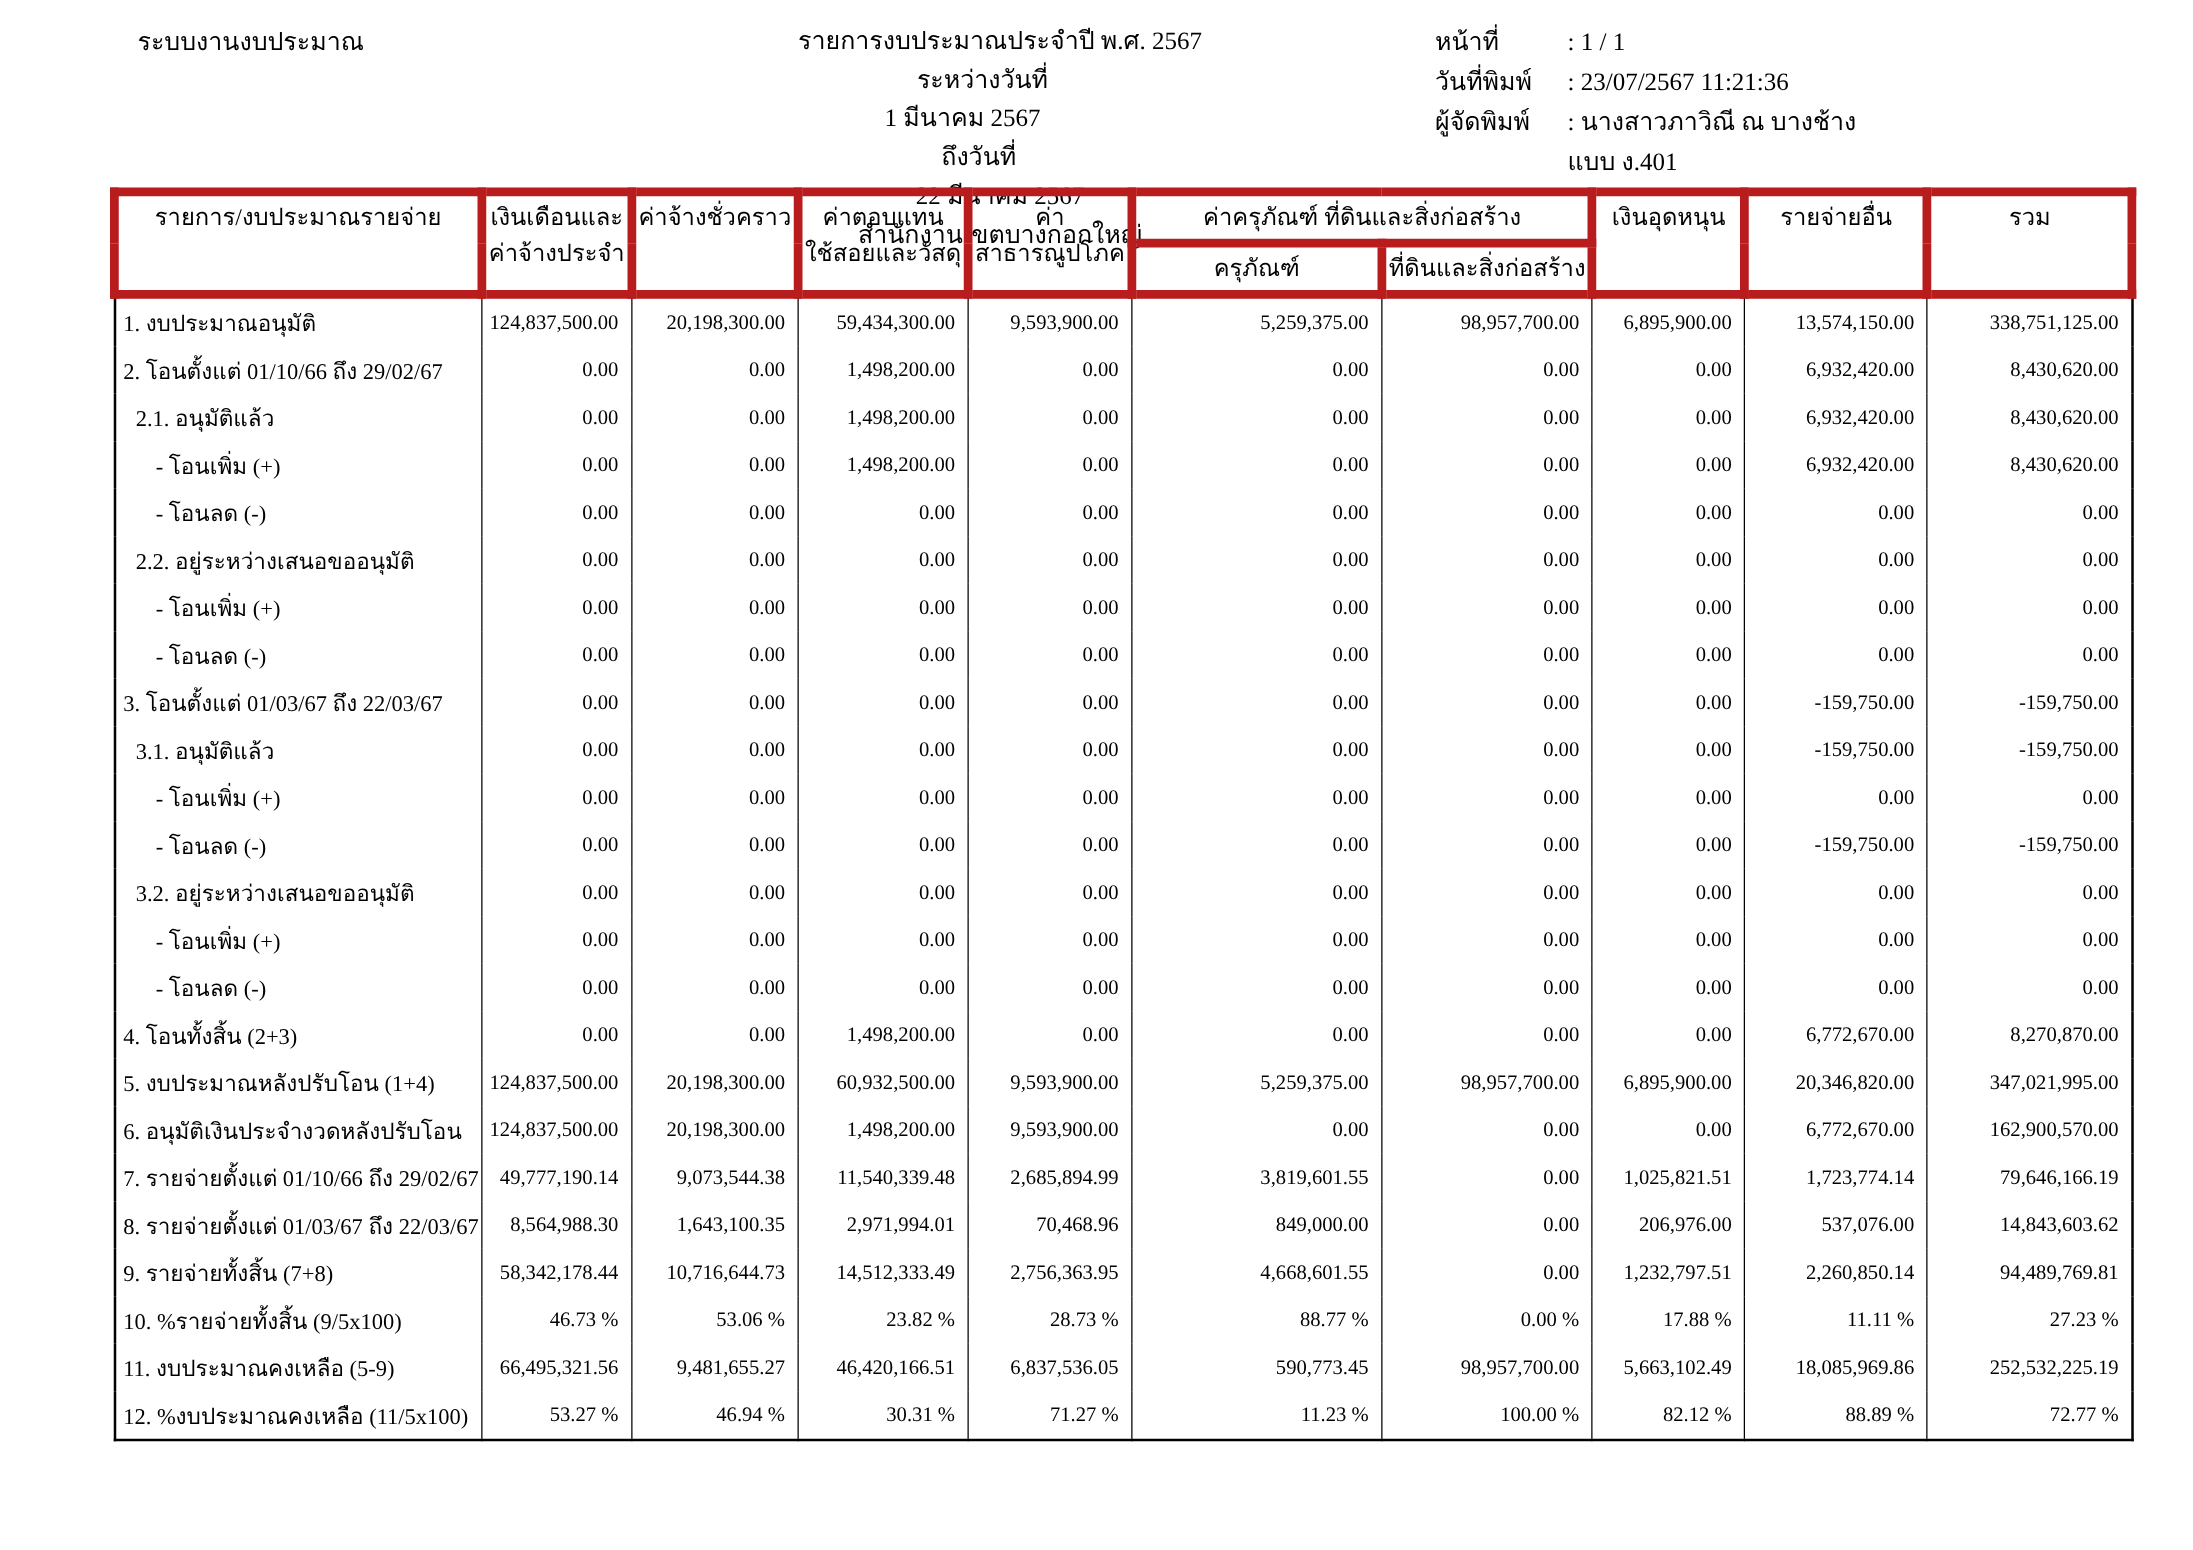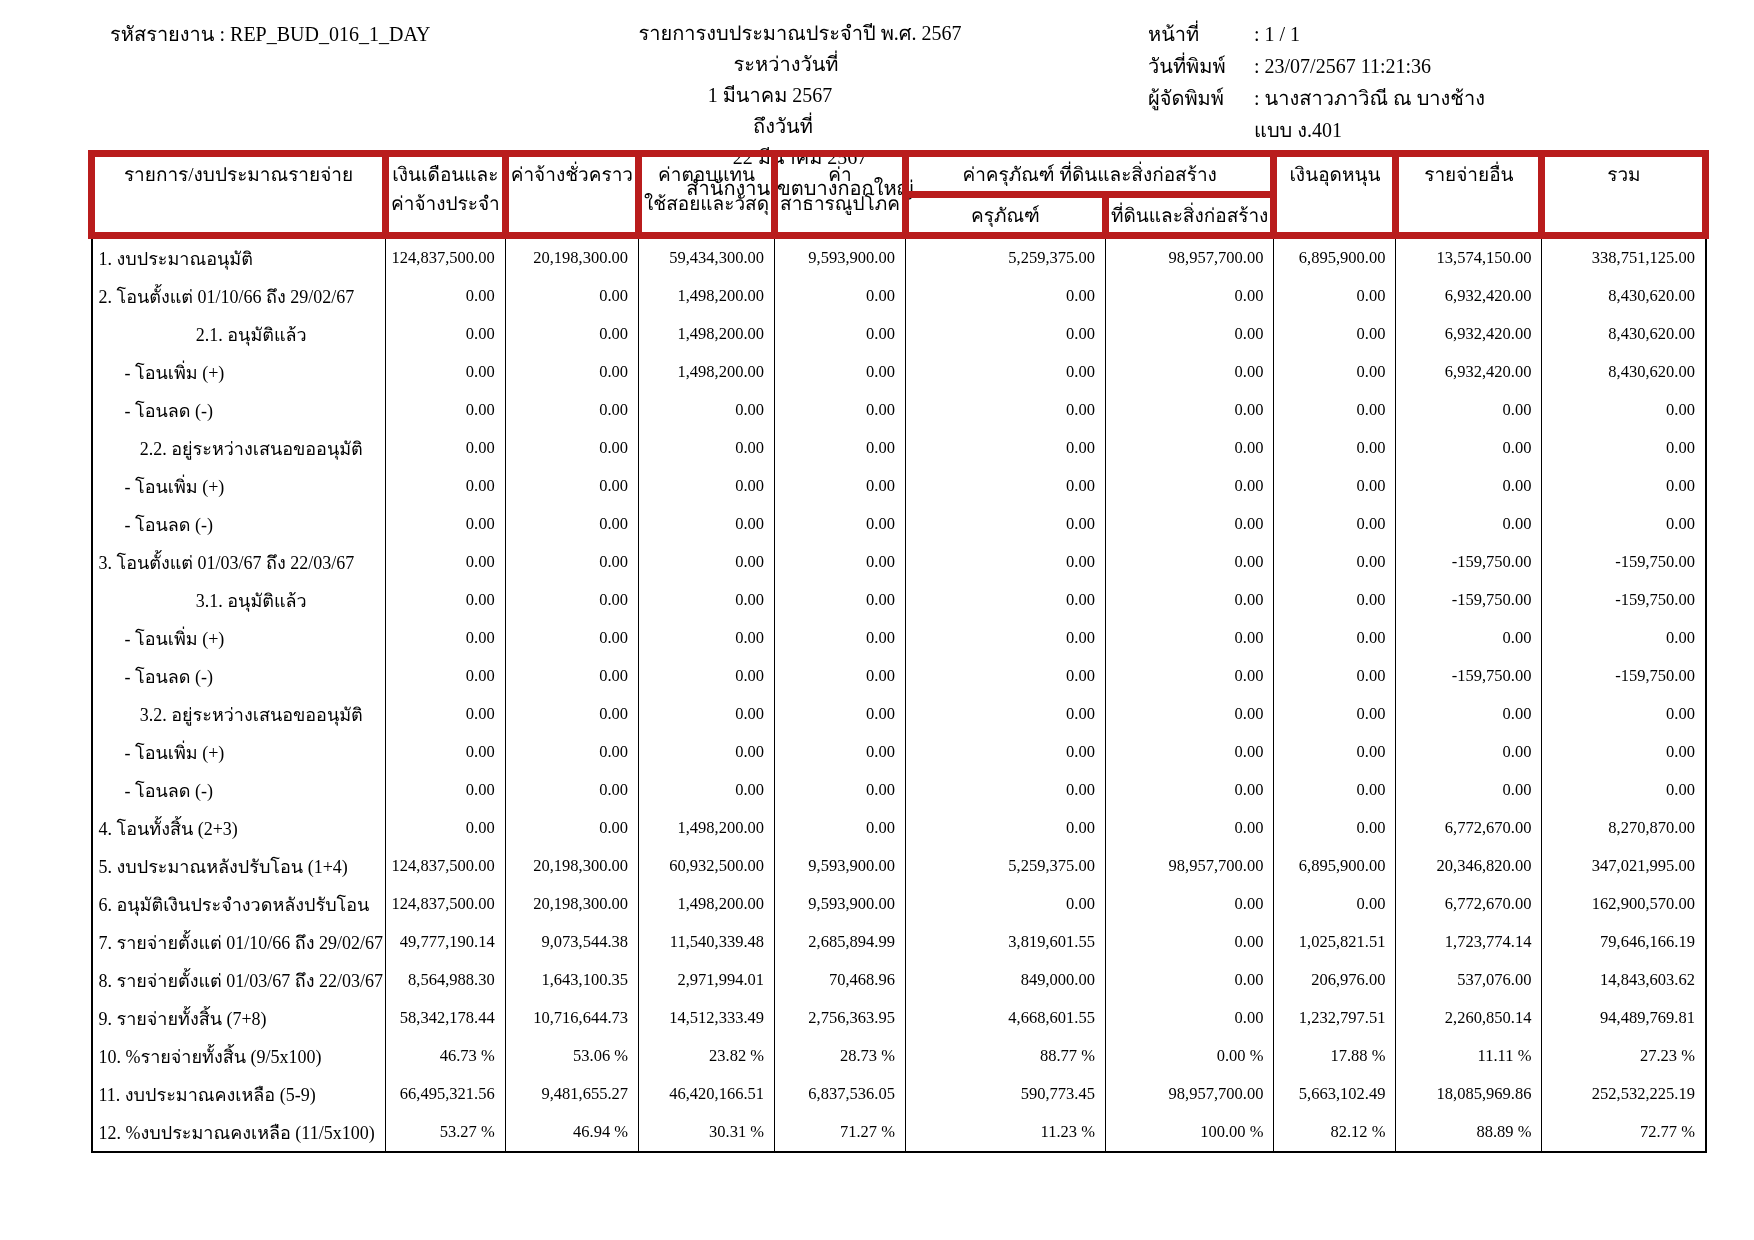--- a/index.html
+++ b/index.html
@@ -36,30 +36,30 @@
     overflow:hidden; white-space:nowrap;
   }
   table.budget td {
     border-left:1px solid #000; border-right:1px solid #000;
     height:36px; vertical-align:middle;
     overflow:hidden; white-space:nowrap;
   }
   td.label { font-size:18px; text-align:left; }
   td.num   { font-size:16.5px; text-align:right; padding-right:10px; font-family:"Liberation Serif", serif; }
   td.ind0 { padding-left:6px; }
-  td.ind1 { padding-left:26px;text-align:center; }
+  td.ind1 { padding-left:16px; }
   td.ind2 { padding-left:32px; }
   .two-line { line-height:32px; }
 </style>
 </head>
 <body>
 
 <div class="page-header">
   <div class="hdr-left">
-    <div>รหัสรายงาน : REP_BUD_016_1_DAY</div>
+    <div>ระบบงานงบประมาณ</div>
   </div>
 
   <div class="hdr-center">
     <div>รายการงบประมาณประจำปี พ.ศ. 2567</div>
     <div class="date-line">
       <span class="dl-between">ระหว่างวันที่</span>
       <span class="dl-from">1 มีนาคม 2567</span>
       <span class="dl-tolabel">ถึงวันที่</span>
       <span>22 มีนาคม 2567</span>
     </div>

